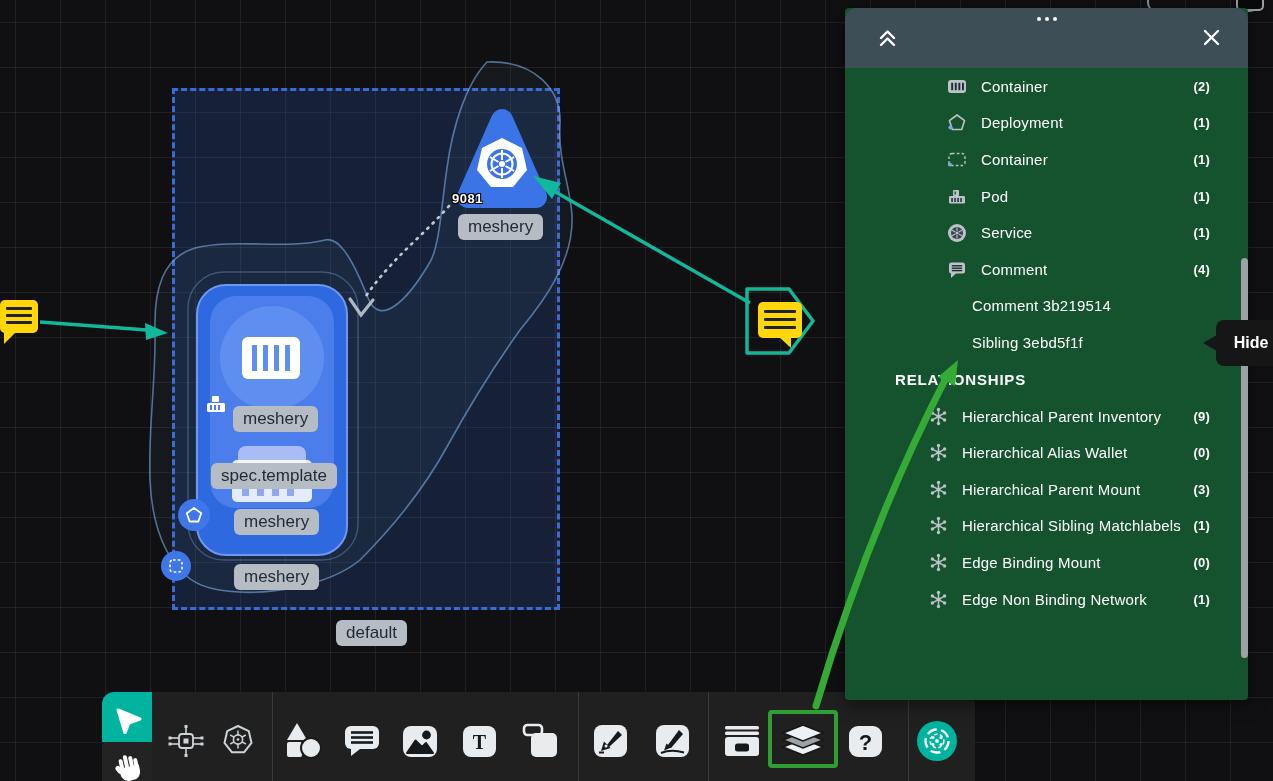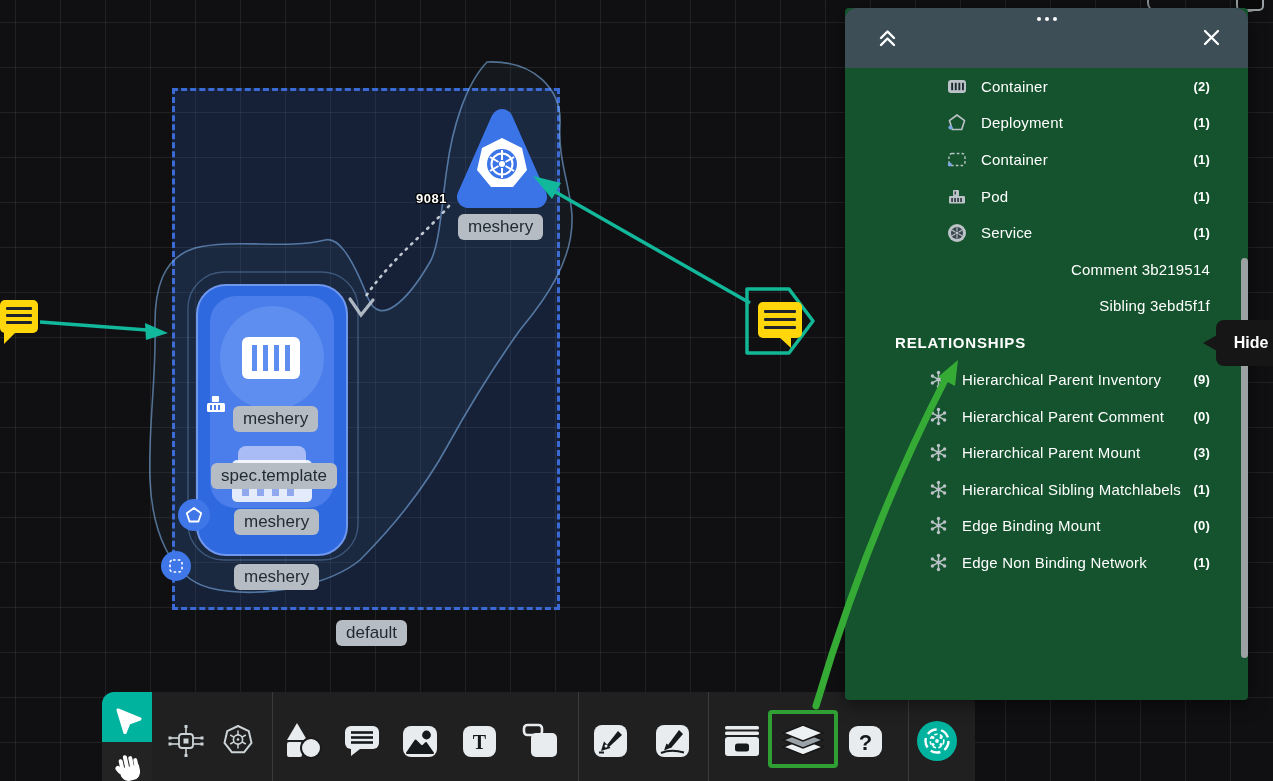--- a/index.html
+++ b/index.html
@@ -54,21 +54,21 @@
   #panel-dots { position:absolute; left:50%; top:9px; transform:translateX(-50%);
     display:flex; gap:4px; cursor:pointer; }
   #panel-dots i { width:4px; height:4px; border-radius:50%; background:#fff; display:block; }
   #panel-collapse { position:absolute; left:34px; top:21px; cursor:pointer; }
   #panel-close { position:absolute; right:28px; top:21px; cursor:pointer; }
 
   #panel-body { position:absolute; top:60px; left:0; right:0; bottom:0; overflow:hidden; }
   .prow { height:36.6px; display:flex; align-items:center; padding-right:38px;
     font-size:15px; letter-spacing:.2px; position:relative; }
   .prow.res { padding-left:102px; }
-  .prow.sub { padding-left:127px;justify-content:flex-end; }
+  .prow.sub { padding-left:127px; }
   .prow.rel { padding-left:83px; }
   .picon { width:20px; display:flex; justify-content:center; margin-right:14px; flex:none; }
   .plabel { white-space:nowrap; }
   .pcount { margin-left:auto; font-size:13px; font-weight:bold; }
   #rel-header { height:37px; display:flex; align-items:center; padding-left:50px;
     font-size:15px; font-weight:bold; letter-spacing:.8px; }
 
   .prow.hl::before { content:""; position:absolute; left:121px; right:33px;
     top:1px; bottom:1px; background:#2d3c43; border:1px solid #47565d;
     border-radius:4px; z-index:0; }
@@ -184,21 +184,21 @@
         <line x1="50" y1="66" x2="50" y2="76"></line>
       <line x1="37.9" y1="55" x2="46.5" y2="60"></line>
         <line x1="53.5" y1="64" x2="62.1" y2="69"></line>
       <line x1="37.9" y1="69" x2="46.5" y2="64"></line>
         <line x1="53.5" y1="60" x2="62.1" y2="55"></line>
     </g>
     <circle cx="50" cy="62" r="3" fill="#fff"></circle>
   </g>
 </svg>
 
-<div class="port-label" style="left:416px; top:191px;">9081</div>
+<div class="port-label" style="left:452px; top:191px;">9081</div>
 <div class="chip" style="left:458px; top:214px;">meshery</div>
 <div class="chip" style="left:233px; top:406px;">meshery</div>
 <div class="chip" style="left:211px; top:463px;">spec.template</div>
 <div class="chip" style="left:234px; top:509px;">meshery</div>
 <div class="chip" style="left:234px; top:564px;">meshery</div>
 <div class="chip" style="left:336px; top:620px;border-radius:6px;">default</div>
 
 <svg class="abs" id="edges-svg" width="1273" height="781">
 
   <path d="M 449,206 C 423,236 392,258 366,296" fill="none" stroke="rgba(222,229,234,0.85)" stroke-width="2.6" stroke-dasharray="1.5 6" stroke-linecap="round"></path>
@@ -317,20 +317,33 @@
             <line x1="5.2" y1="12.8" x2="8.2" y2="11"></line>
               <line x1="11.8" y1="9" x2="14.8" y2="7.2"></line>
           </g>
             <circle cx="10" cy="10" r="1.6" fill="#bcc3c8"></circle>
           </svg>
       </span>
       <span class="plabel">Service</span>
       <span class="pcount">(1)</span>
     </div>
 
+    <div class="prow res">
+      <span class="picon">
+        <svg width="20" height="19">
+            <rect x="2" y="2.5" width="16" height="11" rx="2.5" fill="#bcc3c8"></rect>
+          <polygon points="4,13 4,18 9.5,13" fill="#bcc3c8"></polygon>
+          <line x1="4.8" y1="5.8" x2="15.2" y2="5.8" stroke="#1c2a30" stroke-width="1.4"></line>
+          <line x1="4.8" y1="8.2" x2="15.2" y2="8.2" stroke="#1c2a30" stroke-width="1.4"></line>
+          <line x1="4.8" y1="10.6" x2="15.2" y2="10.6" stroke="#1c2a30" stroke-width="1.4"></line>
+          </svg>
+      </span>
+      <span class="plabel">Comment</span>
+      <span class="pcount">(4)</span>
+    </div>
 
     <div class="prow sub">
       <span class="plabel">Comment 3b219514</span>
     </div>
     <div class="prow sub">
       <span class="plabel">Sibling 3ebd5f1f</span>
     </div>
 
     <div id="rel-header">RELATIONSHIPS</div>
 
@@ -368,21 +381,21 @@
               <circle cx="9.5" cy="2.5" r="1.7"></circle>
               <circle cx="9.5" cy="16.5" r="1.7"></circle>
           <circle cx="3.4" cy="6" r="1.7"></circle>
               <circle cx="15.6" cy="13" r="1.7"></circle>
           <circle cx="3.4" cy="13" r="1.7"></circle>
               <circle cx="15.6" cy="6" r="1.7"></circle>
           <circle cx="9.5" cy="9.5" r="2"></circle>
             </g>
           </svg>
       </span>
-      <span class="plabel">Hierarchical Parent Comment</span>
+      <span class="plabel">Hierarchical Alias Wallet</span>
       <span class="pcount">(0)</span>
     </div>
     <div class="prow rel">
       <span class="picon">
         <svg width="19" height="19">
             <g stroke="#bcc3c8" stroke-width="1.5">
           <line x1="9.5" y1="3" x2="9.5" y2="16"></line>
               <line x1="3.9" y1="6.3" x2="15.1" y2="12.7"></line>
           <line x1="3.9" y1="12.7" x2="15.1" y2="6.3"></line>
             </g>

